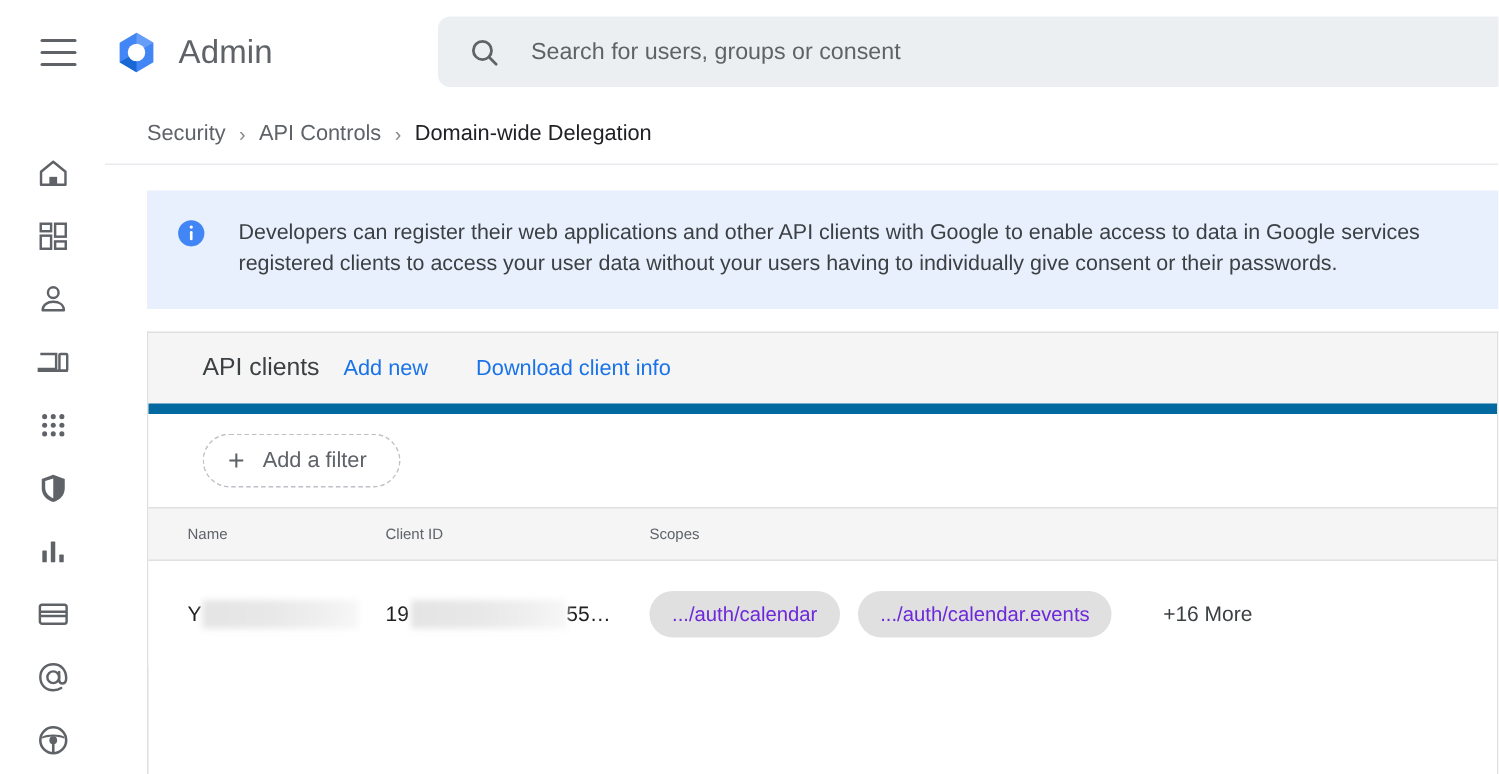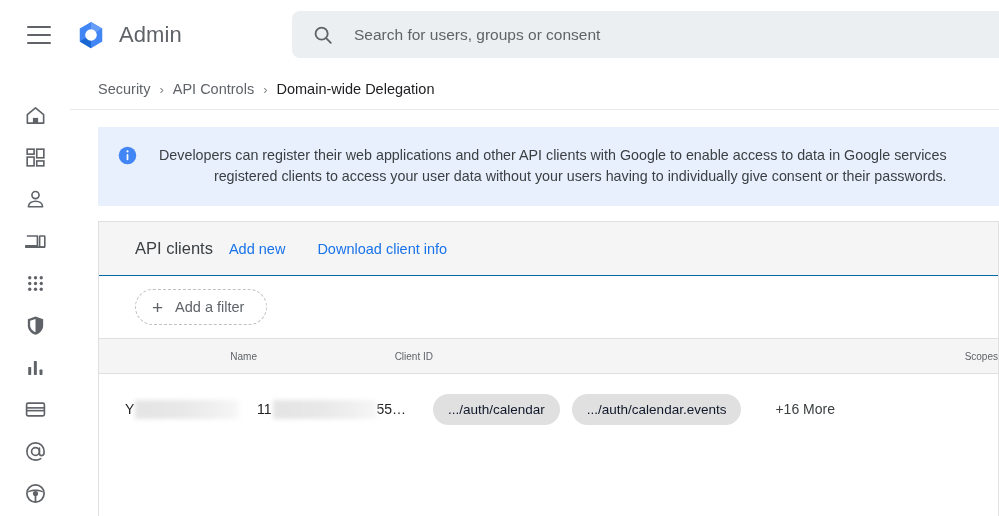--- a/index.html
+++ b/index.html
@@ -2,21 +2,21 @@
 <html><head>
 <meta charset="utf-8">
 <style>
   * { box-sizing: border-box; margin: 0; padding: 0; }
   html, body {
     width: 999px; height: 516px;
     background: #ffffff;
     font-family: "Liberation Sans", sans-serif;
     overflow: hidden;
   }
-  .app { position: relative; width: 999px; height: 516px; background: #fff; text-align: right; }
+  .app { position: relative; width: 999px; height: 516px; background: #fff; }
 
   
   .topbar {
     position: absolute; top: 0; left: 0;
     width: 999px; height: 69px;
     background: #ffffff;
     display: flex; align-items: center;
   }
   .hamburger {
     width: 24px; height: 18px;
@@ -115,21 +115,21 @@
     position: absolute; left: 28px; top: 152px;
     width: 901px; height: 295px;
     background: #ffffff;
     border-left: 1px solid #e0e0e0;
     border-right: 1px solid #e0e0e0;
     border-top: 1px solid #e0e0e0;
   }
   .card-header {
     height: 54px;
     background: #f5f5f5;
-    border-bottom: 1px solid #0369a1;
+    border-bottom: 7px solid #0369a1;
     display: flex; align-items: center;
     padding-left: 36px;
   }
   .card-title { font-size: 16.5px; color: #3c4043; }
   .card-action {
     font-size: 14.5px; color: #1a73e8;
     margin-left: 16px;
     cursor: pointer;
   }
   .card-action.second { margin-left: 32px; }
@@ -185,21 +185,21 @@
   .redaction.name   { width: 104px; margin-left: 1px; }
   .redaction.client { width: 104px; margin-left: 1px; }
 
   .scope-chip {
     height: 31px;
     background: #e0e0e0;
     border-radius: 16px;
     display: flex; align-items: center;
     padding: 0 15px;
     font-size: 13.5px;
-    color: #0f172a;
+    color: #6d28d9;
     margin-right: 12px;
     white-space: nowrap;
     cursor: pointer;
   }
   .more-text { font-size: 14px; color: #3c4043; margin-left: 22px; white-space: nowrap; }
 </style>
 </head>
 <body>
 
 <div class="app">
@@ -388,21 +388,21 @@
       </div>
 
       <div class="table-row">
 
         <div class="td-name">
           <span class="cell-text">Y</span>
           <span class="redaction name"></span>
         </div>
 
         <div class="td-client">
-          <span class="cell-text">11</span>
+          <span class="cell-text">19</span>
           <span class="redaction client"></span>
           <span class="cell-text">55…</span>
         </div>
 
         <div class="td-scopes">
           <span class="scope-chip">.../auth/calendar</span>
           <span class="scope-chip">.../auth/calendar.events</span>
           <span class="more-text">+16 More</span>
         </div>
       </div>

